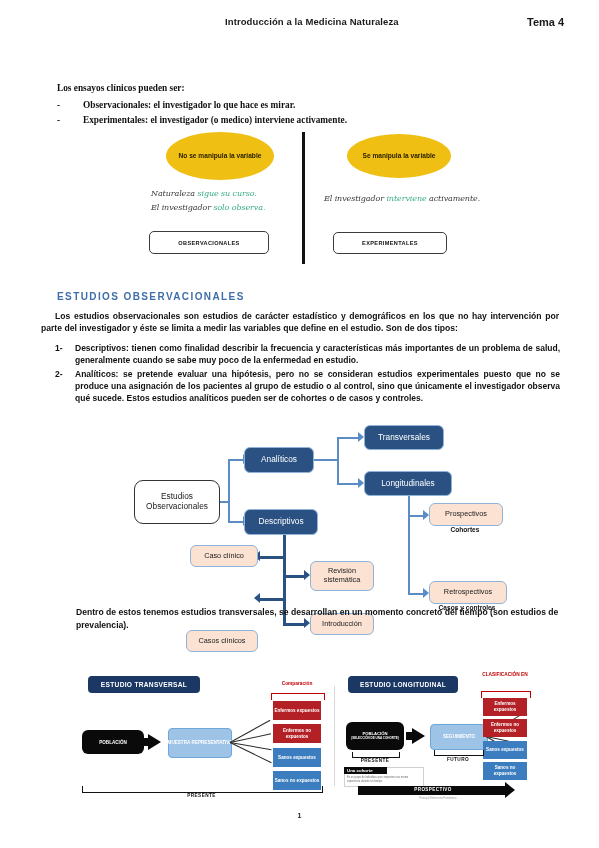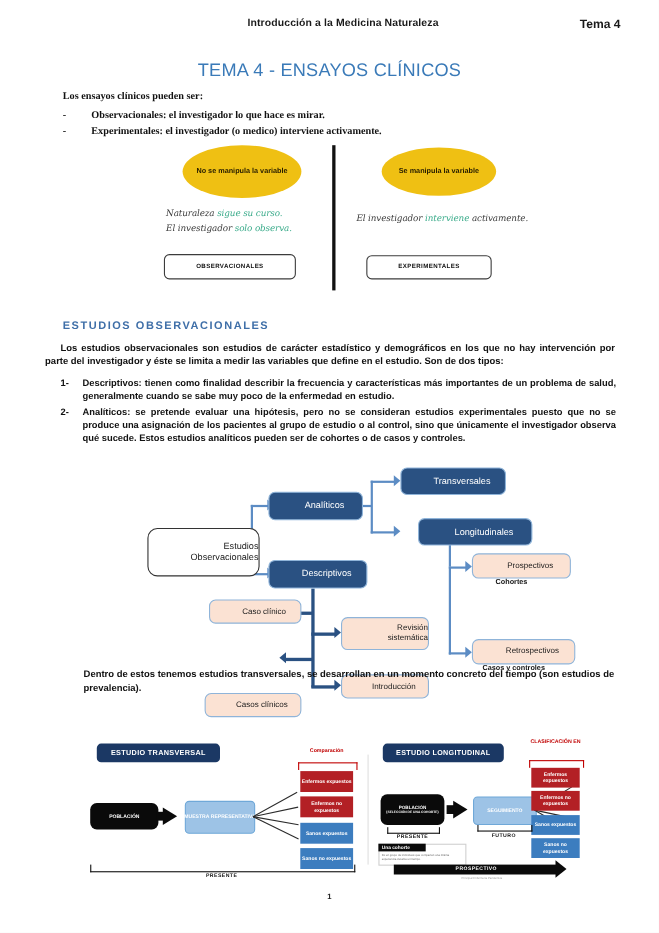--- a/index.html
+++ b/index.html
@@ -91,23 +91,22 @@
     font-size:5.6px;font-weight:bold;letter-spacing:.35px;color:#111;
     font-family:"Liberation Sans",sans-serif;
   }
   .rbox.l{left:6px;top:103px;width:118px;height:21px;}
   .rbox.r{left:190px;top:104px;width:112px;height:20px;}
 
   
   .tree{position:absolute;left:122px;top:423px;width:400px;height:205px;}
   .nb{
     position:absolute;border-radius:6px;display:flex;align-items:center;
-    justify-content:center;text-align:right;font-family:"Liberation Sans",sans-serif;
+    justify-content:center;text-align:center;font-family:"Liberation Sans",sans-serif;
     line-height:1.2;
-    padding-left:16px;
   }
   .nb.navy{background:#2a5182;color:#ffffff;border:1px solid #8fb4d9;font-size:8.3px;}
   .nb.white{
     background:#ffffff;color:#1a1a1a;border:1.6px solid #333;font-size:8.3px;
     border-radius:9px;
   }
   .nb.peach{background:#FBE2D3;color:#1a1a1a;border:1px solid #8fb4d9;font-size:7.3px;}
   .sub{
     position:absolute;font-size:6.6px;color:#111;text-align:center;
     font-family:"Liberation Sans",sans-serif;font-weight:600;
@@ -188,21 +187,20 @@
 </head>
 <body>
 
 <div class="page">
 
   <div class="hdr">
     <div class="hdr-title">Introducción a la Medicina Naturaleza</div>
     <div class="hdr-right">Tema 4</div>
   </div>
 
-  <div class="maintitle">TEMA 4 - ENSAYOS CLÍNICOS</div>
 
   <div class="ptext lead">Los ensayos clínicos pueden ser:</div>
   <div class="ptext bullets">
     <div class="row">
       <span class="dash">-</span>
       <span class="btxt">Observacionales: el investigador lo que hace es mirar.</span>
     </div>
     <div class="row">
       <span class="dash">-</span>
       <span class="btxt">Experimentales: el investigador (o medico) interviene activamente.</span>
@@ -272,21 +270,21 @@
     <div class="lnd" style="left:161px;top:200px;width:22px;height:2.6px;"></div>
     <div class="arw" style="left:132px;top:128px;border-right:6px solid #2a5182;border-top:5px solid transparent;border-bottom:5px solid transparent;"></div>
     <div class="arw" style="left:132px;top:170px;border-right:6px solid #2a5182;border-top:5px solid transparent;border-bottom:5px solid transparent;"></div>
     <div class="arw" style="left:182px;top:147px;border-left:6px solid #2a5182;border-top:5px solid transparent;border-bottom:5px solid transparent;"></div>
     <div class="arw" style="left:182px;top:195px;border-left:6px solid #2a5182;border-top:5px solid transparent;border-bottom:5px solid transparent;"></div>
 
     <div class="nb white" style="left:12px;top:57px;width:84px;height:42px;">Estudios Observacionales</div>
     <div class="nb navy" style="left:122px;top:24px;width:68px;height:24px;">Analíticos</div>
     <div class="nb navy" style="left:122px;top:86px;width:72px;height:24px;">Descriptivos</div>
     <div class="nb navy" style="left:242px;top:2px;width:78px;height:23px;">Transversales</div>
-    <div class="nb navy" style="left:242px;top:48px;width:86px;height:23px;margin-left:16px;">Longitudinales</div>
+    <div class="nb navy" style="left:242px;top:48px;width:86px;height:23px;">Longitudinales</div>
 
     <div class="nb peach" style="left:307px;top:80px;width:72px;height:21px;">Prospectivos</div>
     <div class="sub" style="left:307px;top:103px;width:72px;">Cohortes</div>
     <div class="nb peach" style="left:307px;top:158px;width:76px;height:21px;">Retrospectivos</div>
     <div class="sub" style="left:298px;top:181px;width:94px;">Casos y controles</div>
 
     <div class="nb peach" style="left:68px;top:122px;width:66px;height:20px;">Caso clínico</div>
     <div class="nb peach" style="left:64px;top:164px;width:70px;height:20px;margin-top:43px;">Casos clínicos</div>
     <div class="nb peach" style="left:188px;top:138px;width:62px;height:28px;">Revisión sistemática</div>
     <div class="nb peach" style="left:188px;top:190px;width:62px;height:20px;">Introducción</div>

